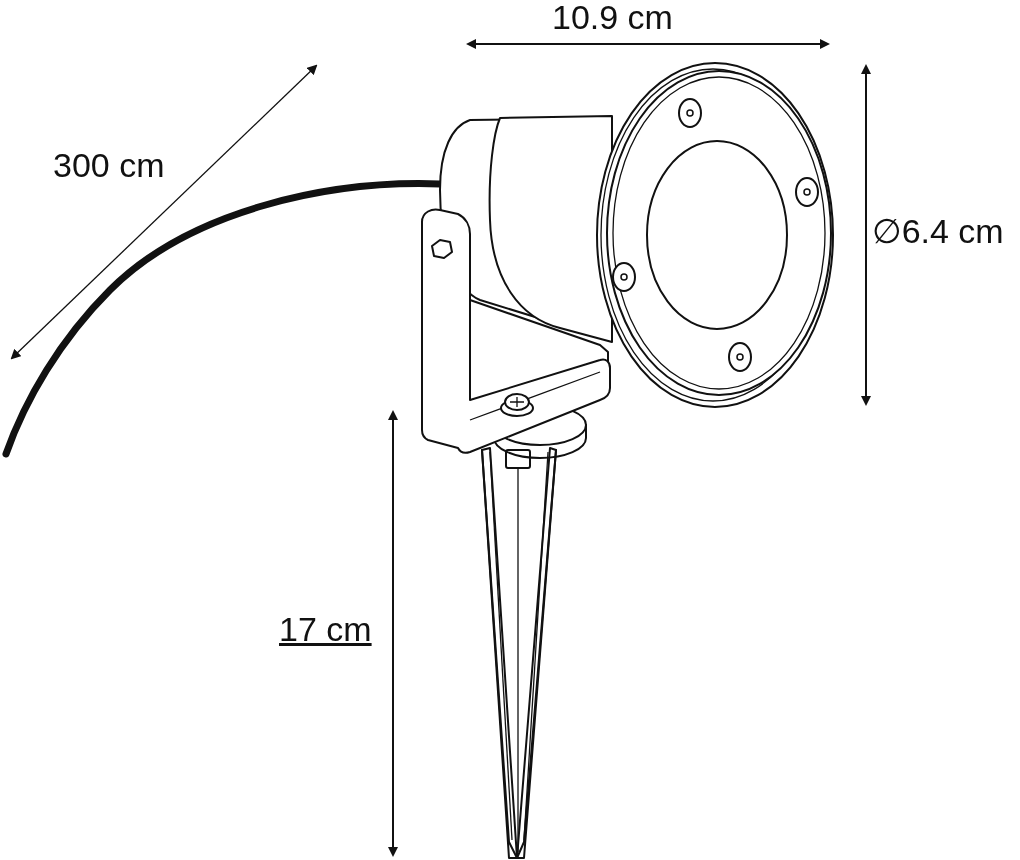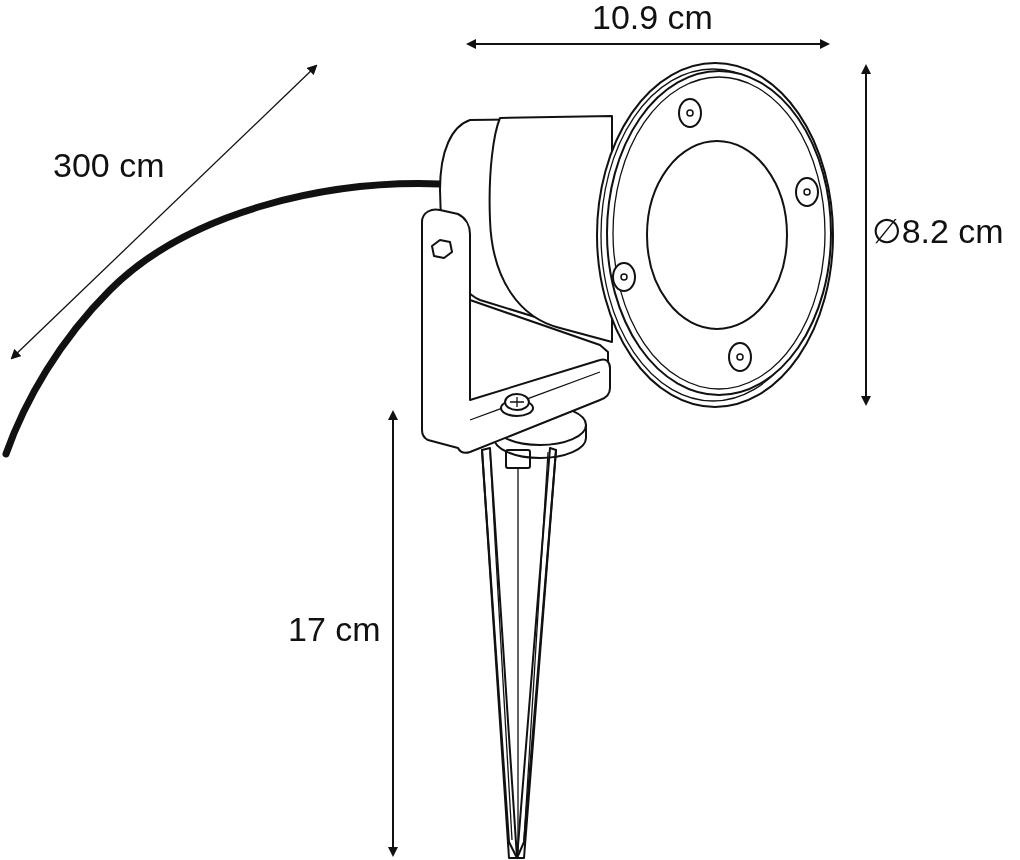--- a/index.html
+++ b/index.html
@@ -78,21 +78,21 @@
       <ellipse class="fillw" cx="807" cy="192" rx="11" ry="14"></ellipse>
         <circle cx="807" cy="192" r="3" fill="none" stroke="#111" stroke-width="1.5"></circle>
       <ellipse class="fillw" cx="624" cy="277" rx="11" ry="14"></ellipse>
         <circle cx="624" cy="277" r="3" fill="none" stroke="#111" stroke-width="1.5"></circle>
       <ellipse class="fillw" cx="740" cy="357" rx="11" ry="14"></ellipse>
         <circle cx="740" cy="357" r="3" fill="none" stroke="#111" stroke-width="1.5"></circle>
     </g>
   </g>
 </svg>
 
-<div class="lbl" style="left:592px; top:0px;">10.9 cm</div>
+<div class="lbl" style="left:552px; top:0px;">10.9 cm</div>
 
 <div class="lbl" style="left:872px; top:214px;">
-  <span>∅</span><span>8.2 cm</span>
+  <span>∅</span><span>6.4 cm</span>
 </div>
 
 <div class="lbl" style="left:53px; top:148px;">300 cm</div>
 
-<div class="lbl" style="left:288px; top:612px;">17 cm</div>
+<div class="lbl" style="left:279px; top:612px;text-decoration:underline;">17 cm</div>
 
 </body></html>

